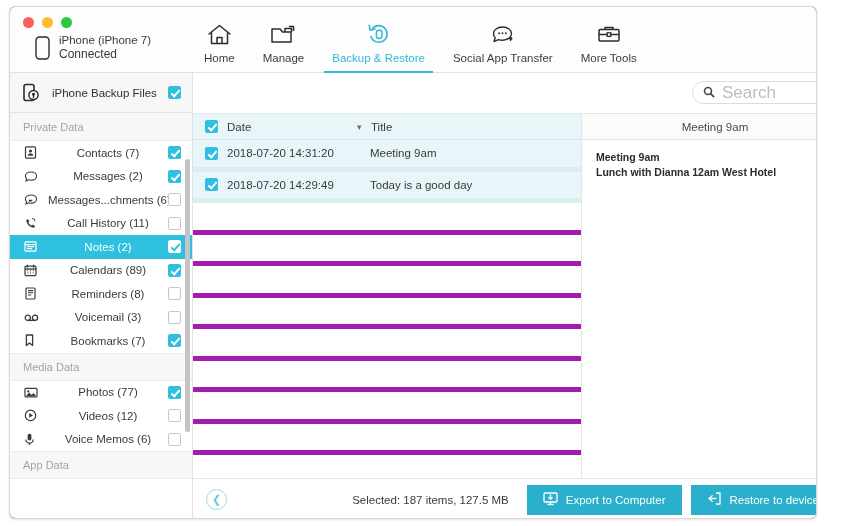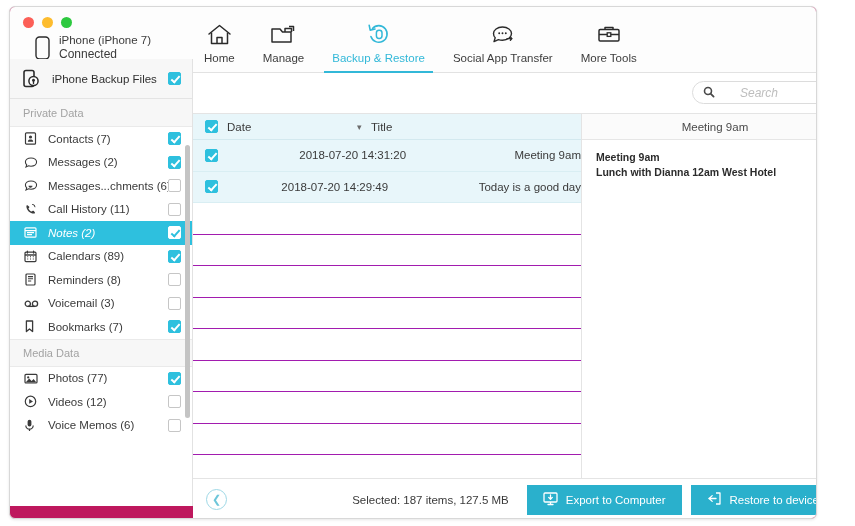--- a/index.html
+++ b/index.html
@@ -65,21 +65,21 @@
   }
   .nav-item.active .lbl { color: #32b8d8; }
   .nav-item.active::after {
     content: "";
     position: absolute; left: 6px; right: 6px; bottom: 0;
     height: 2px; background: #32b8d8;
   }
 
   
   .sidebar {
-    position: absolute; left: 0; top: 52px;
+    position: absolute; left: 0; top: 66px;
     width: 183px; height: 447px;
     background: #ffffff;
     border-right: 1px solid #e2e2e2;
   }
   .sb-head {
     height: 40px;
     display: flex; align-items: center;
     padding: 0 11px 0 13px;
     background: #f7f7f7;
     border-bottom: 1px solid #e4e4e4;
@@ -102,31 +102,32 @@
     border-bottom: 1px solid #eaeaea;
     border-top: 1px solid #eaeaea;
     font-size: 11px; color: #a3a3a3;
   }
   .sb-section.first { border-top: none; }
   .sb-item {
     height: 23.5px;
     display: flex; align-items: center;
     padding: 0 11px 0 14px;
     cursor: pointer;
+    text-align: center;
   }
   .sb-item .ico {
     width: 17px; display: flex; align-items: center; justify-content: flex-start;
     color: #3a3a3a;
   }
   .sb-item .lbl {
     flex: 1; margin-left: 7px;
     font-size: 11.5px; color: #3a3a3a;
     white-space: nowrap; overflow: hidden;
   }
-  .sb-item.sel { background: #2ec0de; font-style: italic; }
+  .sb-item.sel { background: #2ec0de; }
   .sb-item.sel .lbl, .sb-item.sel .ico { color: #ffffff; }
 
   
   .cb {
     width: 13px; height: 13px;
     border: 1px solid #c6c6c6;
     border-radius: 2px;
     background: #ffffff;
     flex: none;
     position: relative;
@@ -165,22 +166,22 @@
   .search {
     position: absolute; right: 13px; top: 8px;
     width: 143px; height: 23px;
     border: 1px solid #dcdcdc; border-radius: 12px;
     background: #ffffff;
     display: flex; align-items: center;
     padding-left: 10px;
     cursor: text;
   }
   .search .ph {
-    margin-left: 25px;
-    font-size: 12px; color: #bdbdbd; font-style: italic;
+    margin-left: 7px;
+    font-size: 17px; color: #bdbdbd;
   }
 
   .content {
     position: absolute; left: 0; top: 41px;
     width: 655px; height: 364px;
     display: flex;
   }
   .list-pane {
     width: 389px;
     border-right: 1px solid #e4e4e4;
@@ -195,22 +196,22 @@
     padding-left: 12px;
     font-size: 11.5px; color: #3a3a3a;
   }
   .col-date { margin-left: 9px; width: 130px; }
   .col-sort { width: 14px; color: #6b6b6b; font-size: 9px; }
   .col-title { }
   .lp-row {
     height: 31.5px;
     display: flex; align-items: center;
     padding-left: 12px;
-    border-bottom: 1px solid #a21caf;
-    font-size: 11.5px; color: #3a3a3a; justify-content: space-between;
+    border-bottom: 5px solid #a21caf;
+    font-size: 11.5px; color: #3a3a3a;
   }
   .lp-row.filled { background: #e8f6fa; border-bottom-color: #d9eef3; }
   .lp-row .c-date { margin-left: 9px; width: 143px; }
   .lp-row .c-title { }
   .lp-row.empty { padding-left: 0; }
 
   .preview {
     flex: 1;
     position: relative;
     overflow: hidden;
@@ -512,20 +513,21 @@
           <svg width="11" height="13" viewBox="0 0 11 13">
             <rect x="3.6" y="0.8" width="3.8" height="6.6" rx="1.9" fill="currentColor"></rect>
             <path d="M1.8 6.4 A3.7 3.7 0 0 0 9.2 6.4" fill="none" stroke="currentColor" stroke-width="1.2"></path>
             <path d="M5.5 10.1 V12" stroke="currentColor" stroke-width="1.2"></path>
           </svg>
         </span>
         <span class="lbl">Voice Memos (6)</span>
         <span class="cb"></span>
       </div>
 
+      <div class="sb-section">App Data</div>
 
       <div class="sb-thumb"></div>
     </div>
   </div>
 
   <div class="main">
 
     <div class="toolbar">
       <div class="search">
         <span>

